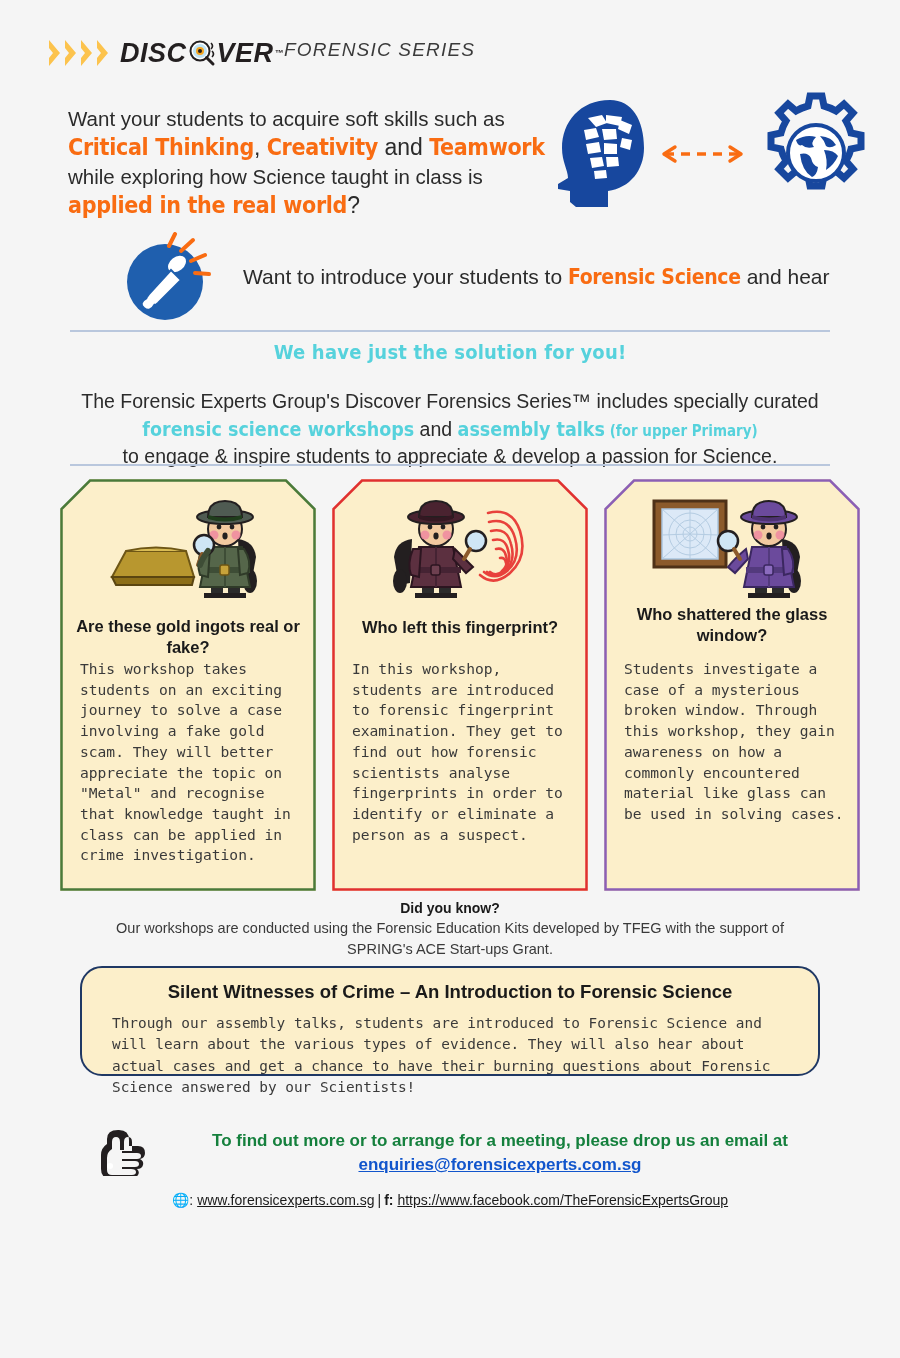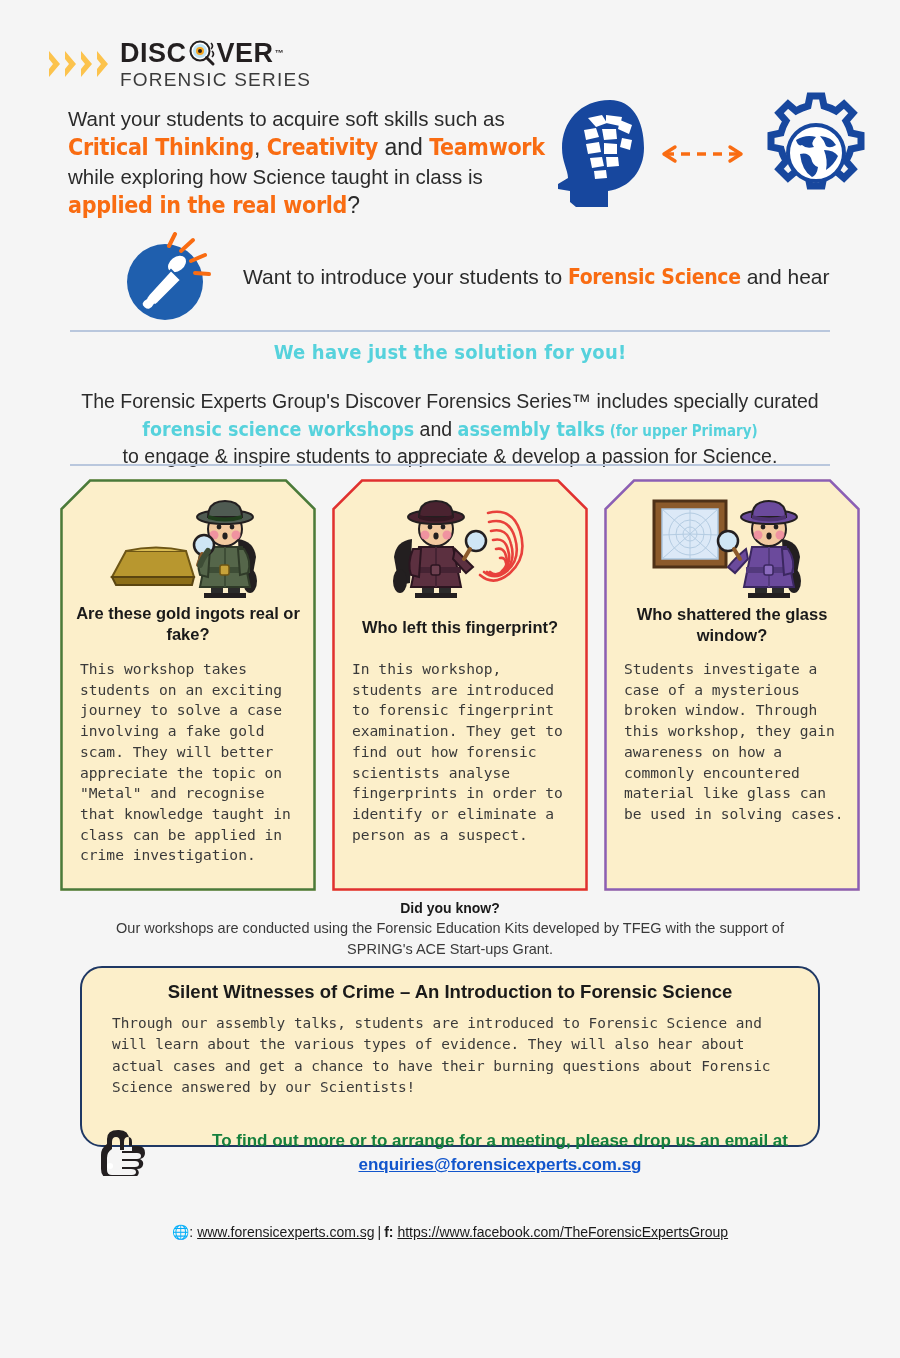--- a/index.html
+++ b/index.html
@@ -9,21 +9,21 @@
     font-family:"Liberation Sans",sans-serif;
     color:#231f20;
     overflow:hidden;position:relative;
   }
   .page{position:relative;width:900px;height:1358px;}
 
   
   .logo{position:absolute;left:48px;top:38px;display:flex;align-items:center;gap:10px;}
   .chevrons{display:flex;gap:2px;}
   .chev{width:14px;height:30px;}
-  .logoTextWrap{display:flex;flex-direction:column;line-height:1;}
+  .logoTextWrap{display:flex;flex-direction:row;line-height:1;font-style:italic;}
   .logoRow1{display:flex;align-items:center;font-weight:bold;font-size:27px;letter-spacing:.5px;color:#231f20;}
   .logoRow1 .tm{font-size:9px;vertical-align:super;margin-left:1px;}
   .magn{margin:0 0px;}
   .logoRow2{font-size:19px;letter-spacing:1.2px;color:#3b3b3b;margin-top:2px;}
 
   
   .hl-orange{color:#F96C12;font-weight:bold;font-family:"DejaVu Sans Condensed","Liberation Sans Narrow","Liberation Sans",sans-serif;letter-spacing:-.3px;}
   .hl-cyan{color:#56D2DC;font-weight:bold;font-family:"DejaVu Sans Condensed","Liberation Sans Narrow","Liberation Sans",sans-serif;}
 
   
@@ -49,44 +49,44 @@
   .intro .small{font-size:15px;}
 
   
   .cards{position:absolute;left:60px;top:479px;width:800px;height:412px;display:flex;gap:16px;}
   .card{position:relative;width:256px;height:412px;box-sizing:border-box;}
   .cardShape{position:absolute;inset:0;background:#FCEFCA;
      -webkit-clip-path:polygon(30px 0,226px 0,256px 30px,256px 412px,0 412px,0 30px);
      clip-path:polygon(30px 0,226px 0,256px 30px,256px 412px,0 412px,0 30px);}
   .cardBorder{position:absolute;inset:0;}
   .cardArt{position:absolute;left:0;top:12px;width:100%;height:108px;display:flex;align-items:flex-end;justify-content:center;}
-  .cardTitle{position:absolute;left:14px;top:124px;width:228px;text-align:center;
+  .cardTitle{position:absolute;left:14px;top:137px;width:228px;text-align:center;
      font-size:16.5px;font-weight:bold;line-height:1.3;color:#1a1a1a;}
   .cardBody{position:absolute;left:20px;width:220px;
      font-family:"DejaVu Sans Mono","Liberation Mono",monospace;font-size:14.6px;line-height:1.42;color:#3a3a3a;}
 
   
   .dyk{position:absolute;left:70px;top:900px;width:760px;text-align:center;}
   .dykTitle{font-size:14px;font-weight:bold;color:#1a1a1a;}
   .dykBody{font-size:14.5px;line-height:1.45;color:#3a3a3a;margin-top:2px;}
 
   
-  .assembly{position:absolute;left:80px;top:966px;width:740px;height:181px;box-sizing:border-box;
+  .assembly{position:absolute;left:80px;top:966px;width:740px;height:110px;box-sizing:border-box;
      background:#FCEFCA;border:2.5px solid #1F3864;border-radius:22px;}
   .assemblyTitle{margin-top:13px;text-align:center;font-size:18.5px;font-weight:bold;color:#1a1a1a;}
   .assemblyBody{margin:10px 26px 0 30px;font-family:"DejaVu Sans Mono","Liberation Mono",monospace;
      font-size:14.4px;line-height:1.48;color:#3a3a3a;}
 
   
   .handWrap{position:absolute;left:92px;top:1126px;width:58px;height:50px;}
   .ctaLine{position:absolute;left:160px;top:1128px;width:680px;text-align:center;
      font-size:17px;font-weight:bold;color:#15803d;line-height:1.5;}
   .emailLine{position:absolute;left:160px;top:1155px;width:680px;text-align:center;}
   .emailLink{font-size:17px;font-weight:bold;color:#1155CC;text-decoration:underline;}
-  .links{position:absolute;left:50px;top:1224px;width:800px;text-align:center;font-size:14px;color:#1a1a1a;}
+  .links{position:absolute;left:50px;top:1192px;width:800px;text-align:center;font-size:14px;color:#1a1a1a;}
   .links a{color:#1a1a1a;text-decoration:underline;}
   .sep{padding:0 3px;}
   .fb{font-weight:bold;}
 </style>
 </head>
 <body>
 
 <div class="page">
 
   <div class="logo">

